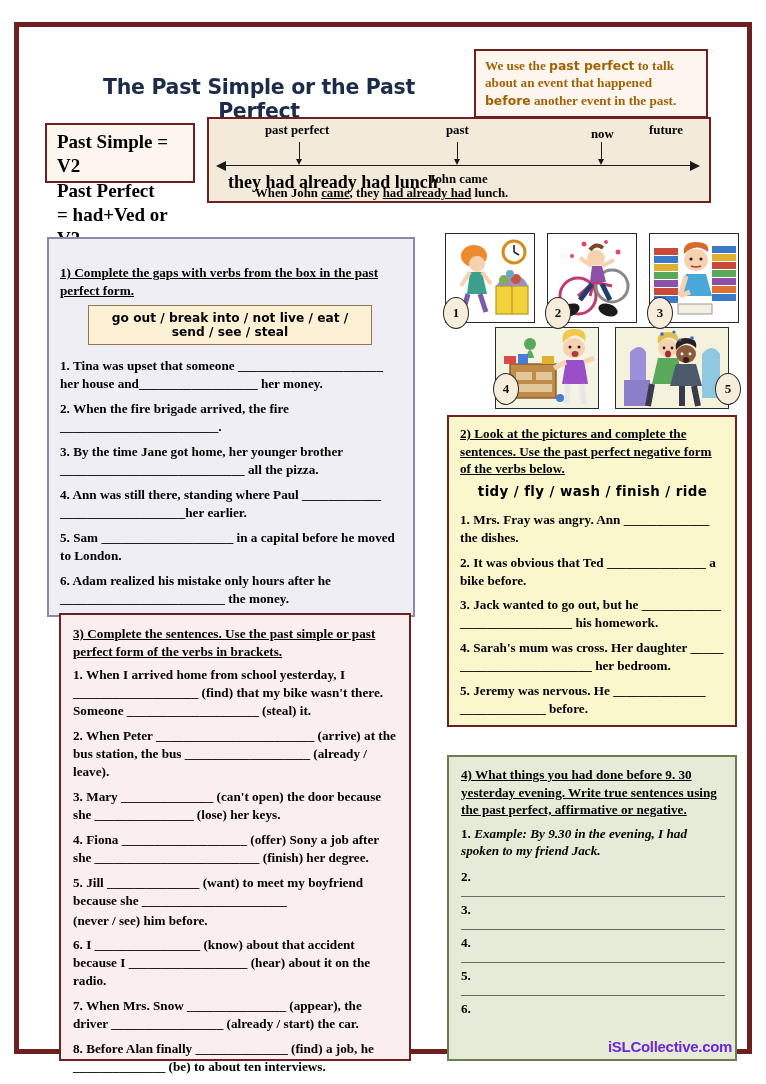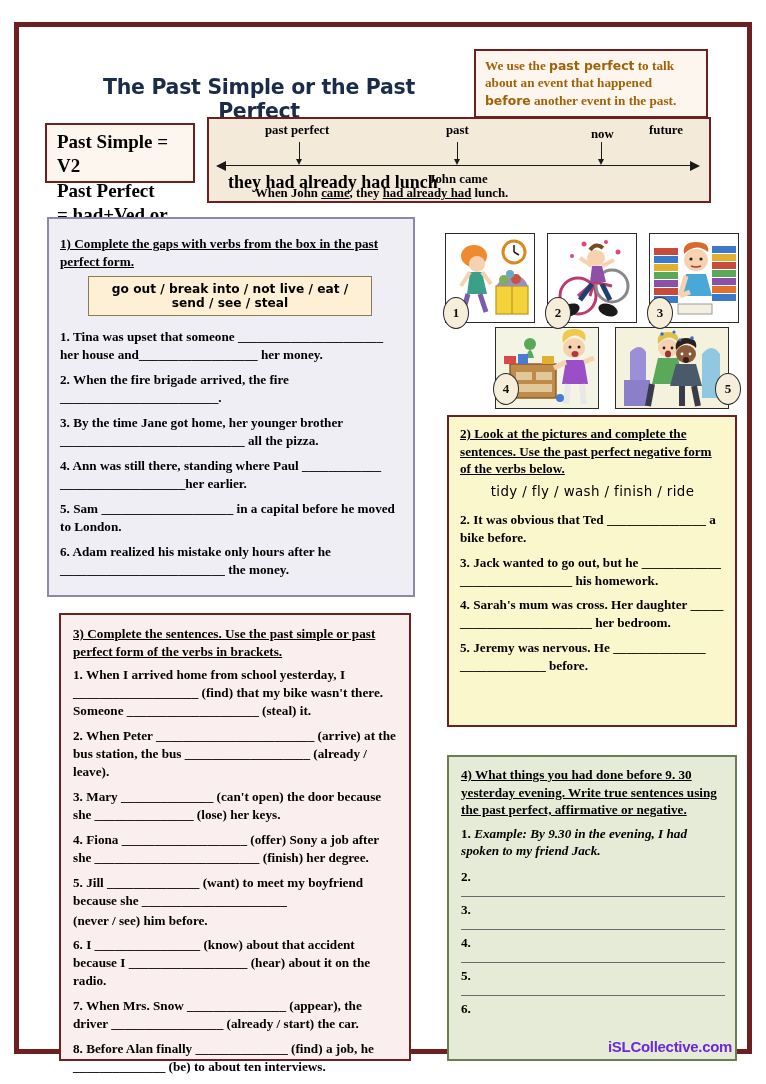--- a/index.html
+++ b/index.html
@@ -178,26 +178,26 @@
   .item {
     font-size: 13.2px;
     font-weight: bold;
     line-height: 1.36;
     margin-bottom: 7px;
   }
 
   
   #ex1 {
     left: 28px;
-    top: 190px;
+    top: 210px;
     width: 368px;
     height: 380px;
     border: 2px solid #8a8aa8;
     background: #eeeef4;
-    padding: 16px 10px 0 11px;
+    padding: 25px 10px 0 11px;
   }
   .wordbox-1 {
     margin: 6px 0 12px 28px;
     width: 284px;
     border: 1.6px solid #8a7b55;
     background: #fdf0d5;
     padding: 5px 6px;
     box-sizing: border-box;
     text-align: center;
     font-size: 12.2px;
@@ -212,21 +212,21 @@
     width: 290px;
     height: 312px;
     border: 2px solid #6e2020;
     background: #fbf7cd;
     padding: 8px 10px 0 11px;
   }
   .wordbox-2 {
     margin: 5px 0 12px 0;
     text-align: center;
     font-size: 13.4px;
-    font-weight: normal;
+    font-weight: bold;
     font-family: "DejaVu Sans", sans-serif;
     letter-spacing: 0.4px;
   }
 
   
   #ex3 {
     left: 40px;
     top: 586px;
     width: 352px;
     height: 448px;
@@ -494,20 +494,21 @@
               <circle cx="64" cy="12" r="1.4"></circle>
           </g>
         </svg>
       </div>
       <div class="pic-badge" style="left:278px; top:148px;">5</div>
     </div>
 
     <div class="panel" id="ex2">
       <div class="panel-head">2) Look at the pictures and complete the sentences. Use the past perfect negative form of the verbs below.</div>
       <div class="wordbox-2">tidy  /  fly  /  wash  /  finish  /  ride</div>
+      <div class="item">1. Mrs. Fray was angry. Ann _____________ the dishes.</div>
       <div class="item">2. It was obvious that Ted _______________ a bike before.</div>
       <div class="item">3. Jack wanted to go out, but he ____________ _________________ his homework.</div>
       <div class="item">4. Sarah's mum was cross. Her daughter _____ ____________________ her bedroom.</div>
       <div class="item">5. Jeremy was nervous. He ______________ _____________ before.</div>
     </div>
 
     <div class="panel" id="ex3">
       <div class="panel-head">3) Complete the sentences. Use the past simple or past perfect form of the verbs in brackets.</div>
       <div class="item">1. When I arrived home from school yesterday, I ___________________ (find) that my bike wasn't there. Someone ____________________ (steal) it.</div>
       <div class="item">2. When Peter ________________________ (arrive) at the bus station, the bus ___________________ (already / leave).</div>

